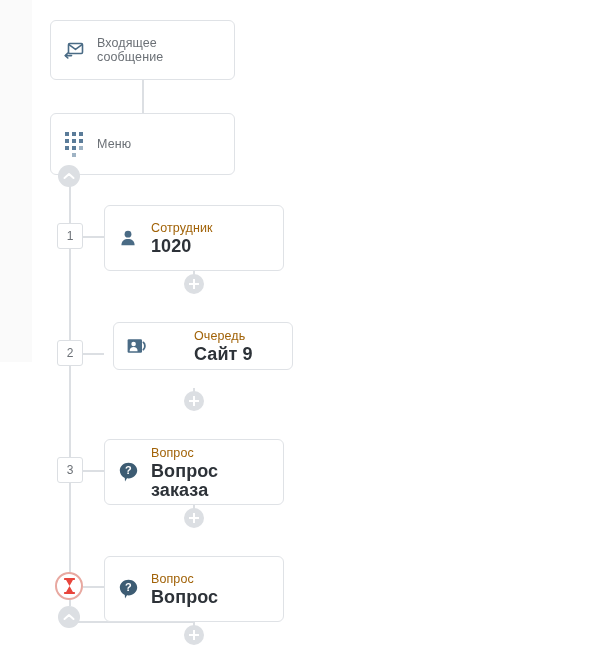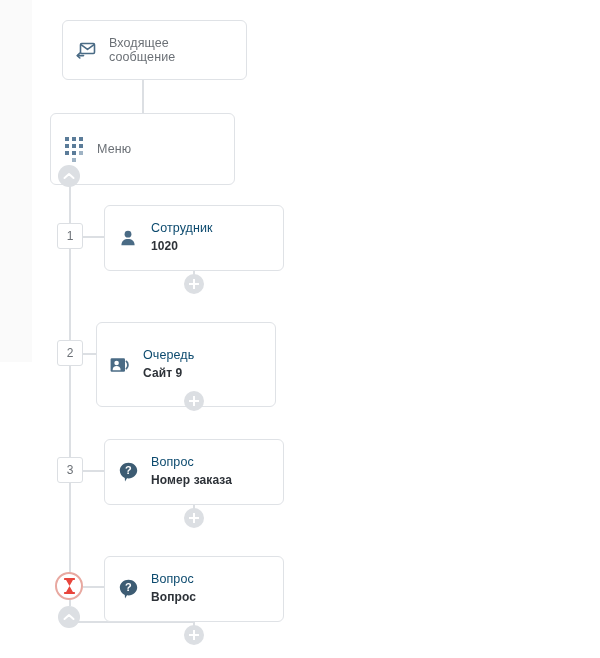--- a/index.html
+++ b/index.html
@@ -64,26 +64,26 @@
     justify-content: center;
     padding-right: 8px;
   }
   .node-title-single {
     font-size: 12.5px;
     color: #6b7076;
     letter-spacing: .1px;
   }
   .node-label {
     font-size: 12.5px;
-    color: #0c4a6e;
+    color: #a16207;
     line-height: 17px;
     letter-spacing: .1px;
   }
   .node-value {
-    font-size: 12px;
+    font-size: 18px;
     color: #2d3238;
     font-weight: bold;
     line-height: 19px;
     letter-spacing: .1px;
   }
 
   
   .branch-badge {
     position: absolute;
     box-sizing: border-box;
@@ -180,35 +180,35 @@
 
   <div class="line h" style="left:83px; top:586px; width:21px;"></div>
 
   <div class="line v" style="left:193px; top:271px; height:12px;"></div>
   <div class="line v" style="left:193px; top:388px; height:12px;"></div>
   <div class="line v" style="left:193px; top:505px; height:12px;"></div>
   <div class="line v" style="left:193px; top:622px; height:11px;"></div>
 
   <div class="line h" style="left:69px; top:621px; width:125px;"></div>
 
-  <div class="node" style="left:50px; top:20px; width:185px; height:60px;margin-left:12px;">
+  <div class="node" style="left:50px; top:20px; width:185px; height:60px;">
     <div class="icon-wrap">
       <svg width="20" height="18" viewBox="0 0 20 18" aria-hidden="true">
         <rect x="4.5" y="2.5" width="14" height="10" rx="1.2" fill="#ffffff" stroke="#4a6b85" stroke-width="1.6"></rect>
         <path d="M5 3.6 L11.5 8.4 L18 3.6" fill="none" stroke="#4a6b85" stroke-width="1.6" stroke-linecap="round" stroke-linejoin="round"></path>
         <path d="M7.5 14.6 L1.5 14.6" stroke="#4a6b85" stroke-width="1.6" stroke-linecap="round"></path>
         <path d="M3.8 12.2 L1.3 14.6 L3.8 17" fill="none" stroke="#4a6b85" stroke-width="1.6" stroke-linecap="round" stroke-linejoin="round"></path>
       </svg>
     </div>
     <div class="body">
       <span class="node-title-single">Входящее сообщение</span>
     </div>
   </div>
 
-  <div class="node" style="left:50px; top:113px; width:185px; height:72px;">
+  <div class="node" style="left:50px; top:113px; width:185px; height:62px;">
     <div class="icon-wrap">
       <span class="dotgrid">
         <i></i>
           <i></i>
           <i></i>
         <i></i>
           <i></i>
           <i></i>
         <i></i>
           <i></i>
@@ -245,21 +245,21 @@
       <span class="node-value">1020</span>
     </div>
   </div>
 
   <div class="add-btn" style="left:184px; top:274px;"></div>
 
   <div class="branch-badge" style="left:57px; top:340px;">
     <span>2</span>
   </div>
 
-  <div class="node" style="left:96px; top:322px; width:180px; height:85px;">
+  <div class="node" style="left:113px; top:322px; width:180px; height:48px;gap:34px;">
     <div class="icon-wrap">
       <svg width="20" height="16" viewBox="0 0 20 16" aria-hidden="true">
         <rect x="0.6" y="1.2" width="14.4" height="13.6" rx="1.2" fill="#4a6b85"></rect>
         <circle cx="6.6" cy="6" r="2.3" fill="#ffffff"></circle>
         <path d="M2.6 13.2 C2.6 10.2 4.4 9.1 6.6 9.1 C8.8 9.1 10.6 10.2 10.6 13.2 Z" fill="#ffffff"></path>
         <path d="M16.4 4.4 C18.4 6.1 18.4 9.9 16.4 11.6" fill="none" stroke="#4a6b85" stroke-width="1.8" stroke-linecap="round"></path>
       </svg>
     </div>
     <div class="body">
       <span class="node-label">Очередь</span>
@@ -275,21 +275,21 @@
 
   <div class="node" style="left:104px; top:439px; width:180px; height:66px;">
     <div class="icon-wrap">
       <svg width="19" height="20" viewBox="0 0 19 20" aria-hidden="true">
         <path d="M9.5 0.8 C14.3 0.8 18.2 4.3 18.2 8.6 C18.2 12.9 14.3 16.4 9.5 16.4 C9.0 16.4 8.5 16.37 8.0 16.3 L6.0 19.4 L5.8 16.0 C2.9 14.7 0.8 11.9 0.8 8.6 C0.8 4.3 4.7 0.8 9.5 0.8 Z" fill="#3d5c73"></path>
         <text x="9.4" y="12.4" font-family="Liberation Sans, sans-serif" font-size="11" font-weight="bold" fill="#ffffff" text-anchor="middle">?</text>
       </svg>
     </div>
     <div class="body">
       <span class="node-label">Вопрос</span>
-      <span class="node-value">Номер заказа</span>
+      <span class="node-value">Вопрос заказа</span>
     </div>
   </div>
 
   <div class="add-btn" style="left:184px; top:508px;"></div>
 
   <div class="timeout-marker" style="left:55px; top:572px;">
     <svg width="13" height="16" viewBox="0 0 13 16" aria-hidden="true">
       <path d="M1.8 1 L11.2 1 M1.8 15 L11.2 15" stroke="#e8453c" stroke-width="1.8" stroke-linecap="round"></path>
       <path d="M2.8 1.6 L10.2 1.6 L6.5 8 L10.2 14.4 L2.8 14.4 L6.5 8 Z" fill="#e8453c"></path>
     </svg>

